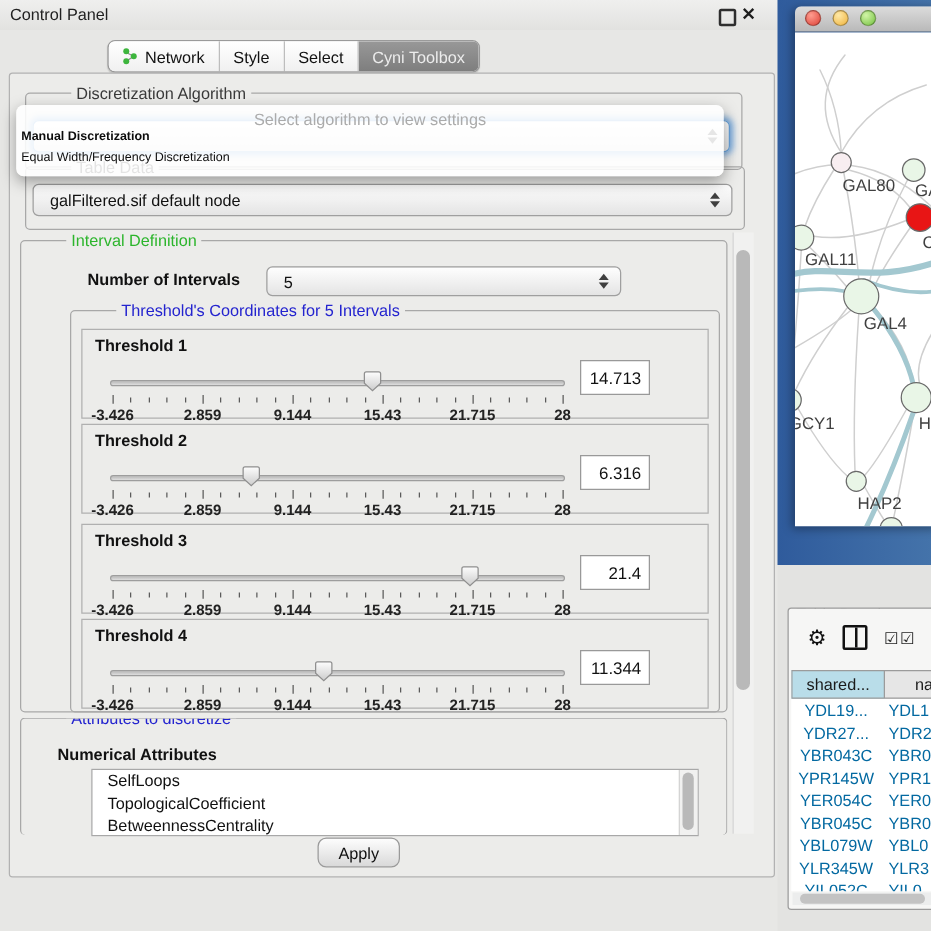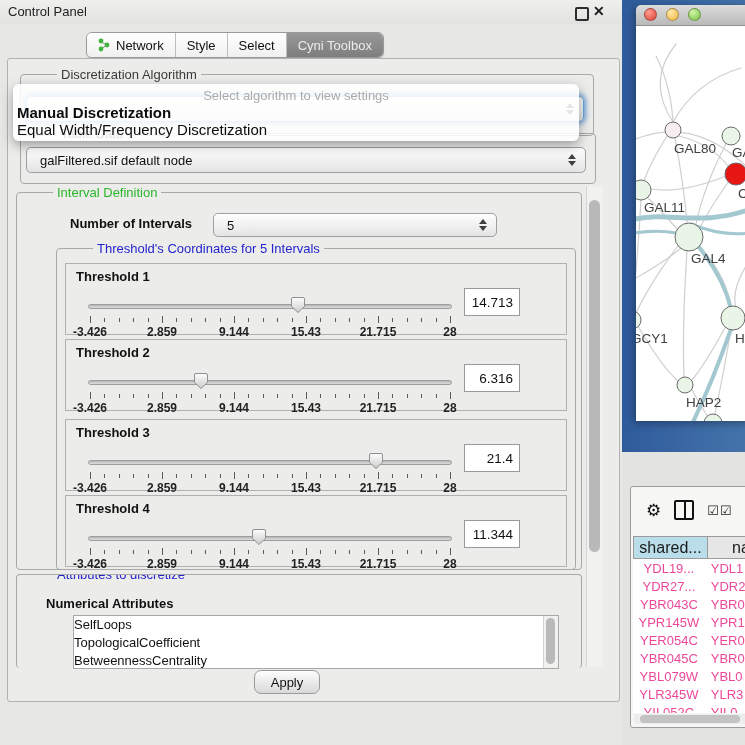--- a/index.html
+++ b/index.html
@@ -21,63 +21,63 @@
   .groupbox{position:absolute;border:1px solid #a8a8a8;border-radius:4px;}
   .grouptitle{position:absolute;top:-8px;left:8px;background:#ececea;padding:0 4px;font-size:13px;white-space:nowrap;margin-left:28px;}
   .combo{position:absolute;border:1px solid #9f9f9f;border-radius:5px;background:linear-gradient(#fefefe,#e4e4e4);font-size:13px;color:#111;display:flex;align-items:center;padding:0 26px 0 13px;box-sizing:border-box;}
   .combo.focused{border:1px solid #6aa4dd;box-shadow:0 0 5px 2px rgba(74,144,217,0.75);}
   .updown{position:absolute;right:9px;top:50%;transform:translateY(-50%);display:flex;flex-direction:column;align-items:center;}
   .tri-up{width:0;height:0;border-left:4px solid transparent;border-right:4px solid transparent;border-bottom:5px solid #3f3f3f;margin-bottom:2px;}
   .tri-down{width:0;height:0;border-left:4px solid transparent;border-right:4px solid transparent;border-top:5px solid #3f3f3f;}
   
   .popup{left:13px;top:84px;width:566px;height:57px;background:rgba(255,255,255,0.87);border-radius:6px;box-shadow:0 4px 12px rgba(0,0,0,0.35);z-index:60;}
   .popup-prompt{position:absolute;left:0;right:0;top:4px;text-align:center;font-size:13px;color:#ababab;}
-  .popup-opt{position:absolute;left:4px;font-size:15px;color:#0c0c0c;white-space:nowrap;}
+  .popup-opt{position:absolute;left:4px;font-size:10px;color:#0c0c0c;white-space:nowrap;}
   .popup-opt.b{font-weight:bold;}
   
   .vscroll-track{background:#f1f1f0;border-left:1px solid #d4d4d4;}
   .scroll-thumb{position:absolute;background:#b9b9b9;border-radius:6px;}
   
   .threshold-panel{position:absolute;left:8px;width:502px;height:72px;border:1px solid #b0b0b0;background:#ececea;box-sizing:border-box;}
   .th-title{position:absolute;left:10px;top:5px;font-size:13px;font-weight:bold;color:#111;}
   .slider{position:absolute;left:22px;top:34px;width:364px;height:36px;}
   .track{position:absolute;left:0;top:6px;width:100%;height:5px;border-radius:3px;background:linear-gradient(#b7b7b7,#dedede);border:1px solid #9d9d9d;box-sizing:border-box;}
   .handle{position:absolute;top:-2px;}
   .ticks{position:absolute;left:2px;right:2px;top:18px;height:8px;}
   .tick{position:absolute;width:1px;background:#5a5a5a;top:0;}
   .tick.minor{height:4px;top:2px;}
   .tick.major{height:7px;}
   .ticklabels{position:absolute;left:2px;right:2px;top:27px;height:12px;}
   .ticklabel{position:absolute;transform:translateX(-50%);font-size:12px;font-weight:bold;color:#222;white-space:nowrap;}
   .valuebox{position:absolute;left:398px;top:24px;width:56px;height:28px;background:#fff;border:1px solid #999;font-size:13.5px;color:#111;display:flex;align-items:center;justify-content:flex-end;padding-right:6px;box-sizing:border-box;}
   
   .attr-list{position:absolute;left:73px;top:615px;width:484px;height:52px;background:#fff;border:1px solid #a8a8a8;overflow:hidden;}
-  .attr-item{font-size:13px;color:#111;line-height:18px;padding-left:0;white-space:nowrap;}
+  .attr-item{font-size:13px;color:#111;line-height:18px;padding-left:12px;white-space:nowrap;}
   .btn{position:absolute;border:1px solid #9a9a9a;border-radius:7px;background:linear-gradient(#fdfdfd,#d9d9d9);font-size:13px;color:#111;display:flex;align-items:center;justify-content:center;}
   
   .desktop{left:622px;top:0;width:123px;height:452px;background:linear-gradient(90deg,#2f5b9c,#4473aa);}
   .net-window{left:636px;top:5px;width:115px;height:416px;border-radius:5px 0 0 0;box-shadow:-2px 2px 8px rgba(0,0,0,0.35);}
   .net-titlebar{position:absolute;left:0;top:0;width:100%;height:20px;background:linear-gradient(#dcdcdc,#b9b9b9);border-radius:5px 0 0 0;border-bottom:1px solid #8f8f8f;}
   .light{position:absolute;top:3px;width:13px;height:13px;border-radius:50%;box-sizing:border-box;border:1px solid rgba(0,0,0,0.3);}
   .net-canvas{position:absolute;left:0;top:21px;width:115px;height:395px;background:#fff;overflow:hidden;}
   
   .tablepanel-bg{left:622px;top:452px;width:123px;height:293px;background:#e3e3e1;}
   .tp-title{left:637px;top:484px;font-size:13px;color:#000000;}
   .tp-inner{left:630px;top:486px;width:121px;height:242px;background:#f6f6f5;border:1px solid #9b9b9b;border-radius:3px;box-sizing:border-box;}
   .tp-toolbar{position:absolute;left:630px;top:492px;width:120px;height:36px;display:flex;align-items:center;gap:13px;padding-left:16px;}
   .gear{font-size:17px;color:#111;}
   .col-icon{width:16px;height:16px;border:2px solid #111;border-radius:2px;position:relative;}
   .col-icon:before{content:"";position:absolute;left:50%;top:0;bottom:0;width:2px;background:#111;}
   .check-ic{font-size:13px;color:#222;letter-spacing:1px;}
   .tp-table{position:absolute;left:633px;top:536px;width:112px;height:177px;background:#fff;overflow:hidden;}
   .tp-headrow{position:absolute;left:0;top:0;height:23px;display:flex;}
-  .tp-hcell{box-sizing:border-box;border:1px solid #9b9b9b;border-left:none;font-size:16px;color:#1a1a1a;display:flex;align-items:center;justify-content:center;overflow:hidden;white-space:nowrap;}
+  .tp-hcell{box-sizing:border-box;border:1px solid #9b9b9b;border-left:none;font-size:13px;color:#1a1a1a;display:flex;align-items:center;justify-content:center;overflow:hidden;white-space:nowrap;}
   .tp-rows{position:absolute;left:0;top:23px;width:140px;}
   .tp-row{display:flex;height:18px;}
-  .tp-cell{font-size:13px;color:#ec4899;white-space:nowrap;overflow:hidden;display:flex;align-items:center;}
+  .tp-cell{font-size:13px;color:#0369a1;white-space:nowrap;overflow:hidden;display:flex;align-items:center;}
   .hscroll{left:634px;top:714px;width:114px;height:10px;background:#eceded;}
 </style>
 </head>
 <body>
 
 <svg width="0" height="0" style="position:absolute">
   <defs>
     <linearGradient id="handleGrad" x1="0" y1="0" x2="0" y2="1">
       <stop offset="0" stop-color="#fdfdfd"></stop>
         <stop offset="1" stop-color="#cccccc"></stop>

